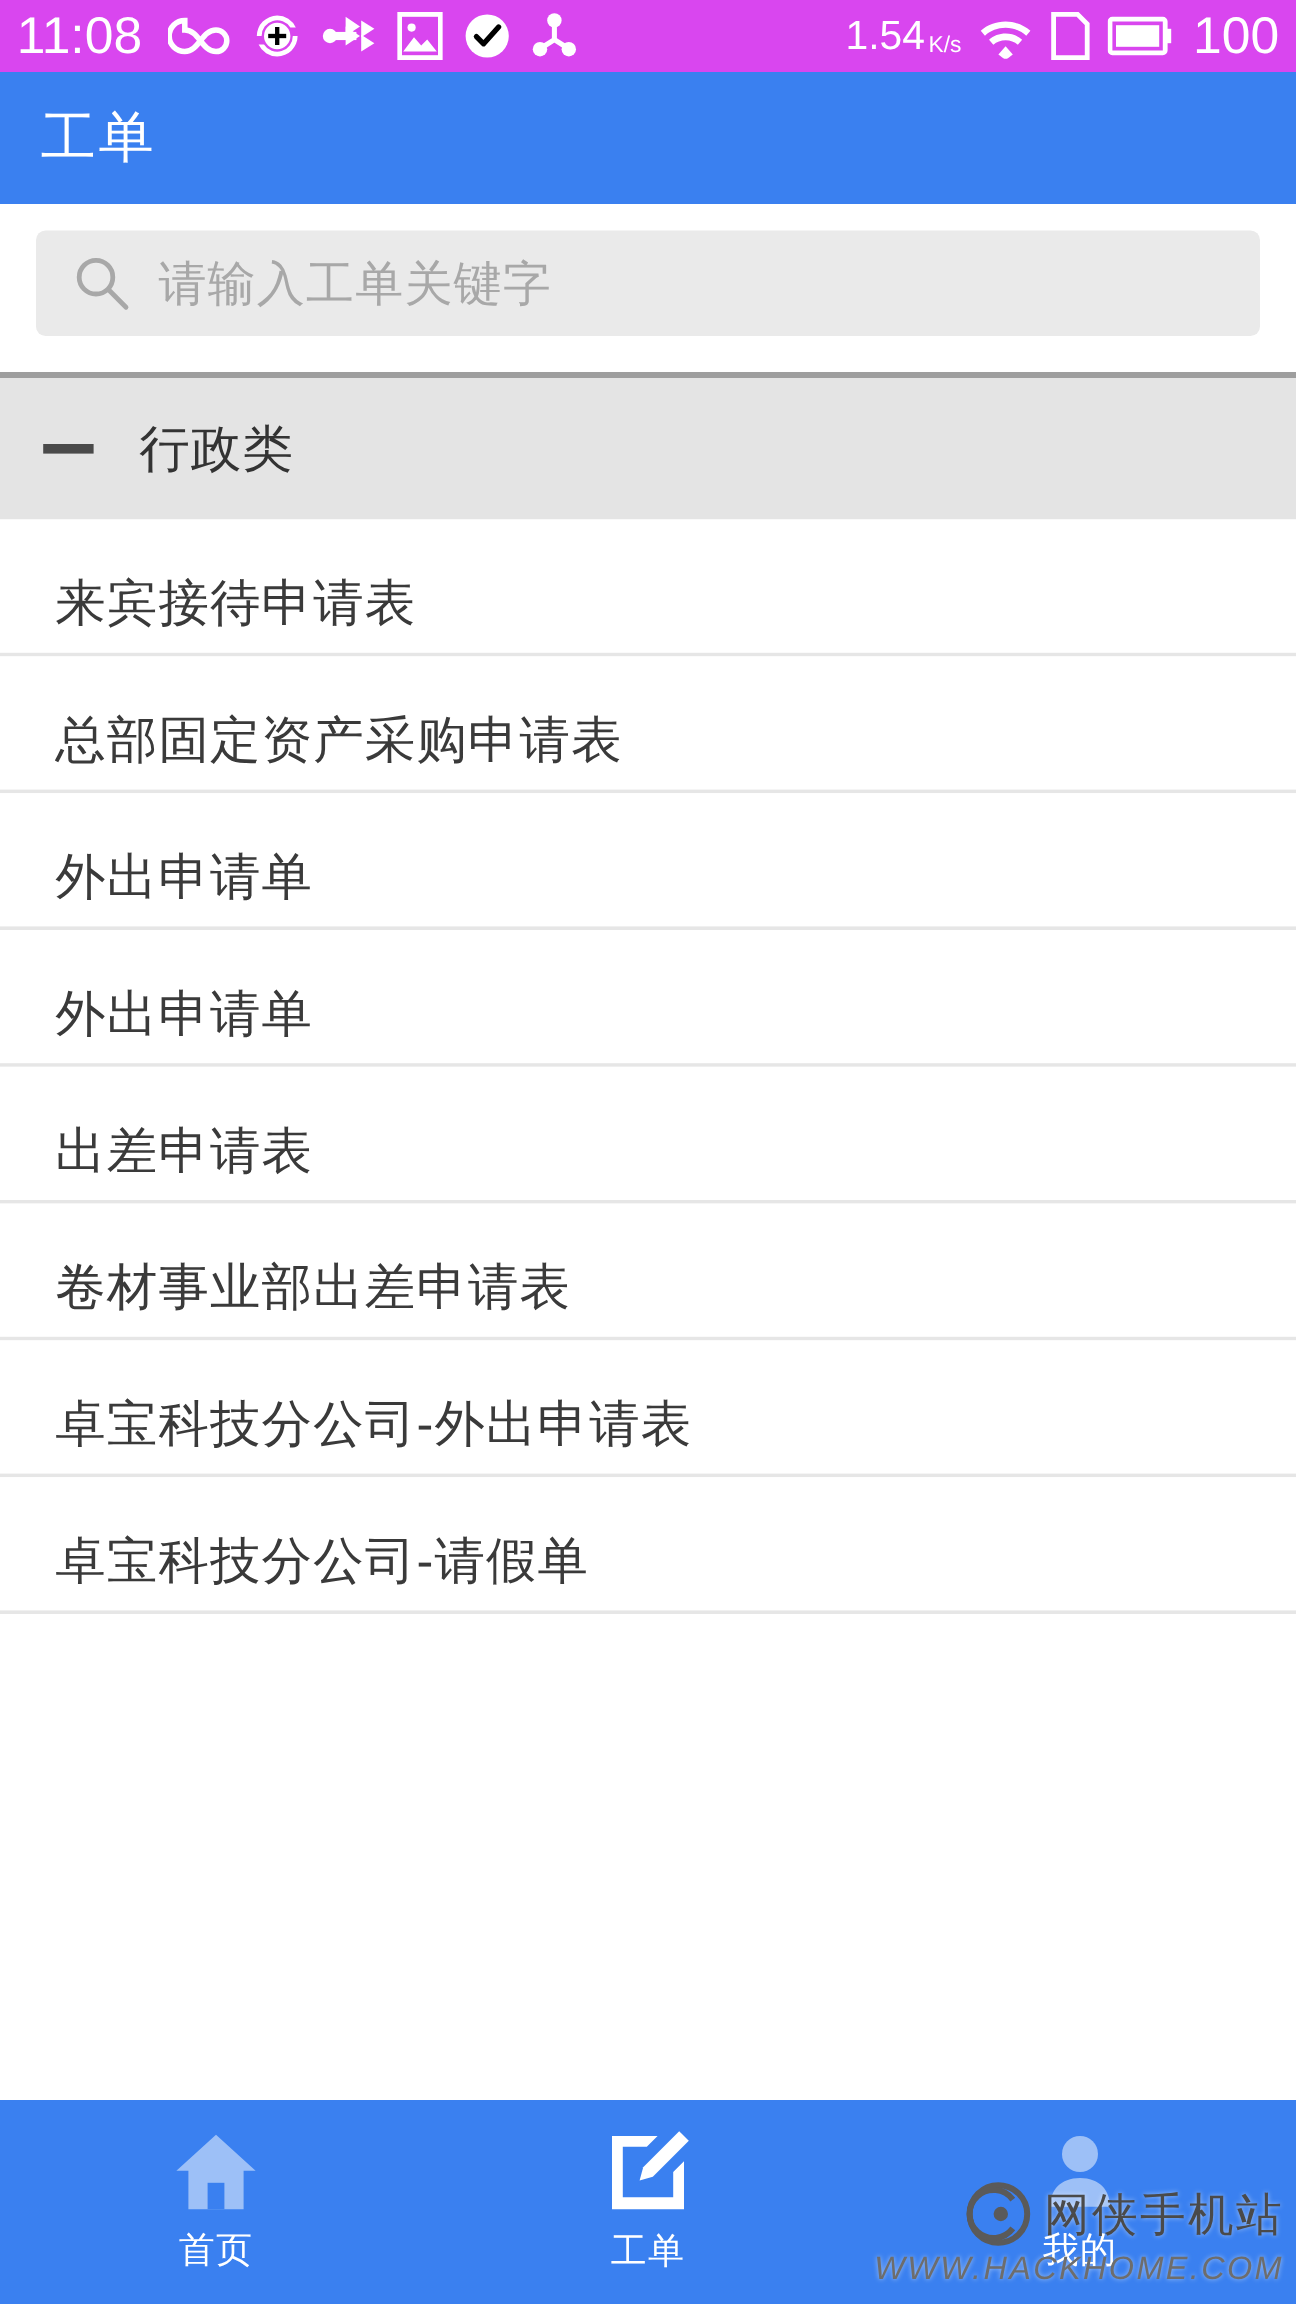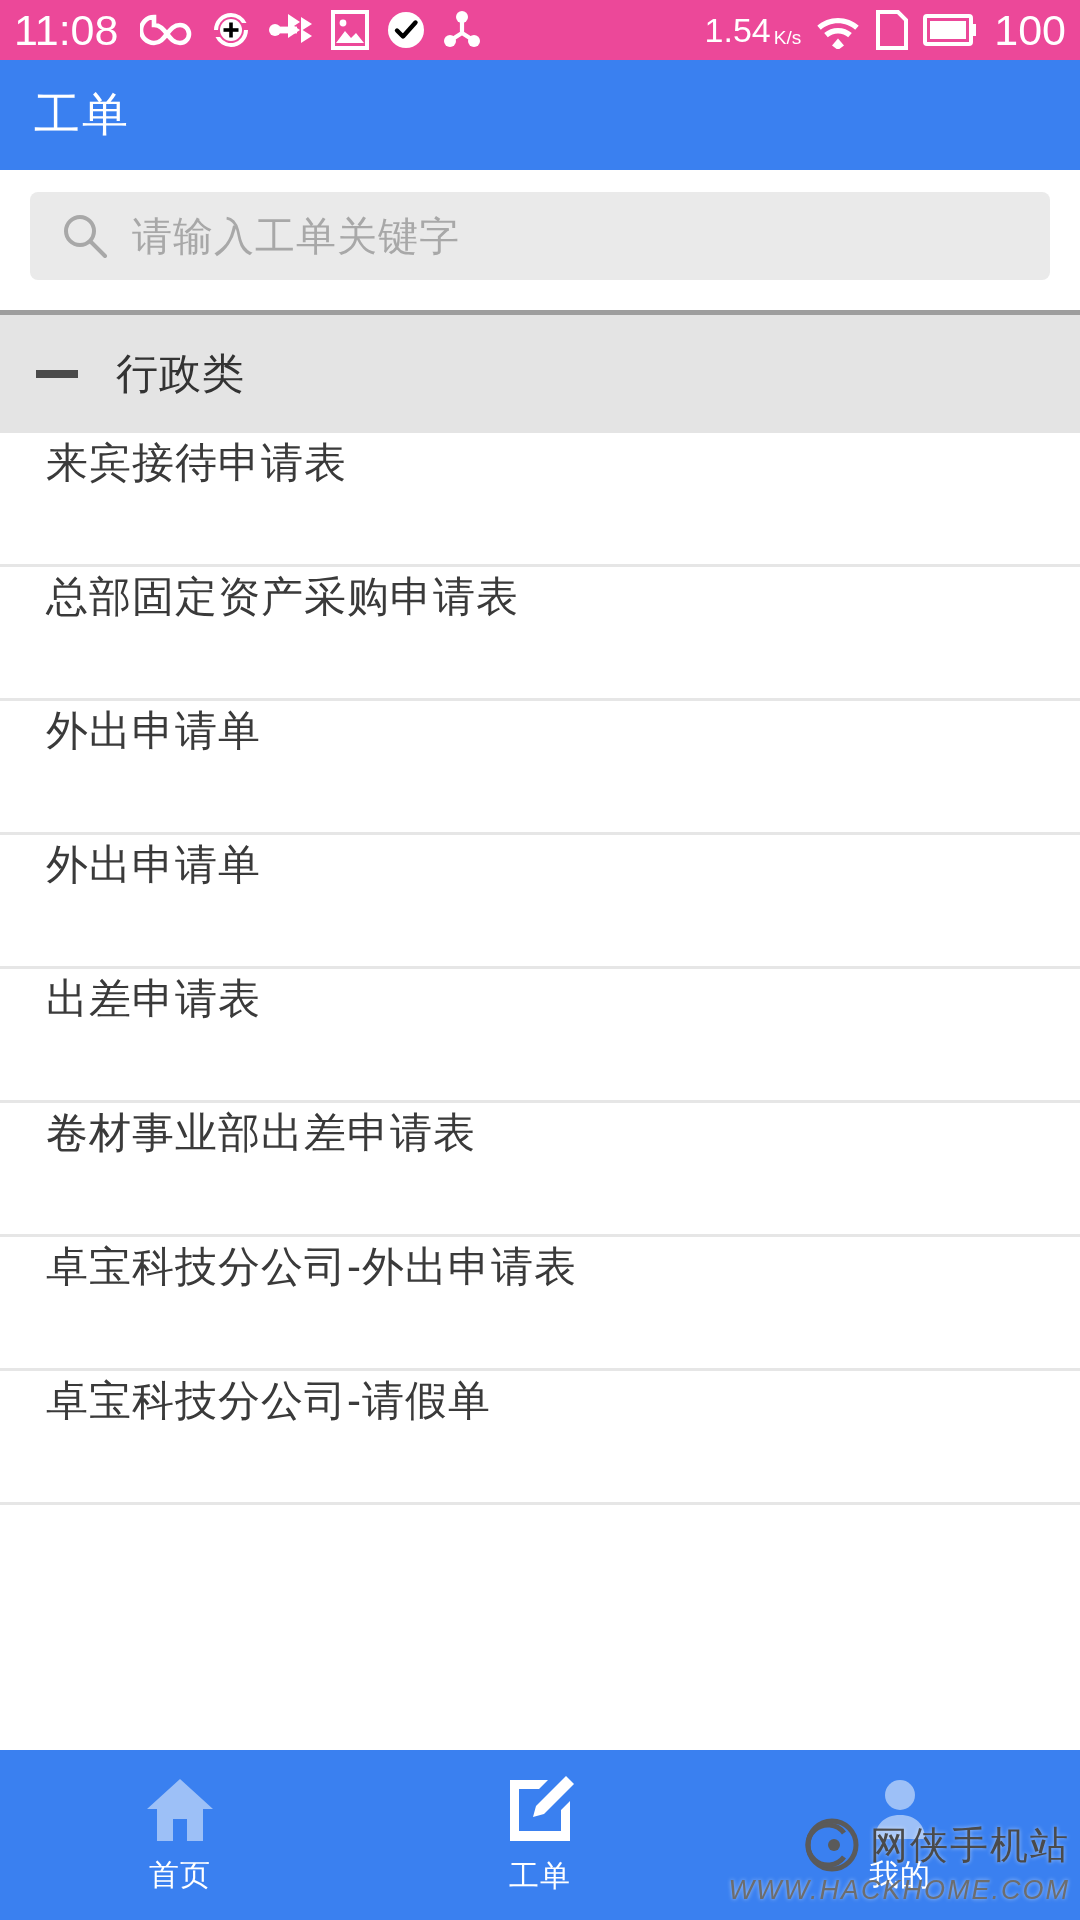--- a/index.html
+++ b/index.html
@@ -7,21 +7,21 @@
   html, body {
     width:1080px; height:1920px;
     background:#ffffff;
     font-family:"Liberation Sans","DejaVu Sans",sans-serif;
     overflow:hidden;
   }
   #screen { position:relative; width:1080px; height:1920px; overflow:hidden; background:#fff; }
 
   
   .statusbar {
-    height:60px; background:#ec4899; color:#fff;
+    height:60px; background:#d946ef; color:#fff;
     display:flex; align-items:center; padding:0 14px;
     position:relative; z-index:5;
   }
   .sb-time { font-size:43px; letter-spacing:0px; font-weight:400; line-height:1; }
   .sb-icons-left { display:flex; align-items:center; gap:17px; margin-left:22px; }
   .sb-spacer { flex:1 1 auto; }
   .sb-right { display:flex; align-items:center; gap:14px; }
   .sb-speed { font-size:34px; line-height:1; display:flex; align-items:flex-end; }
   .sb-speed .unit { font-size:19px; margin-left:3px; }
   .sb-batt-num { font-size:43px; line-height:1; margin-left:3px; }
@@ -48,22 +48,22 @@
   .cat-header {
     background:#e4e4e4; height:118px;
     display:flex; align-items:center; padding:0 36px;
   }
   .cat-toggle-icon { width:42px; height:8px; background:#4a4a4a; flex:0 0 auto; }
   .cat-label { font-size:42px; color:#333; margin-left:38px; letter-spacing:1px; }
 
   
   .list { background:#fff; }
   .list-item {
-    height:134px; display:flex; align-items:flex-start;
-    padding:2px 46px; border-bottom:3px solid #e6e6e6;
+    height:114px; display:flex; align-items:flex-end;
+    padding:13px 46px; border-bottom:3px solid #e6e6e6;
     background:#fff;
   }
   .list-item-label { font-size:42px; color:#3a3a3a; letter-spacing:1px; }
 
   
   .bottomnav {
     position:absolute; left:0; bottom:0; width:1080px; height:170px;
     background:#3a80f0; display:flex; z-index:4;
   }
   .nav-item {

